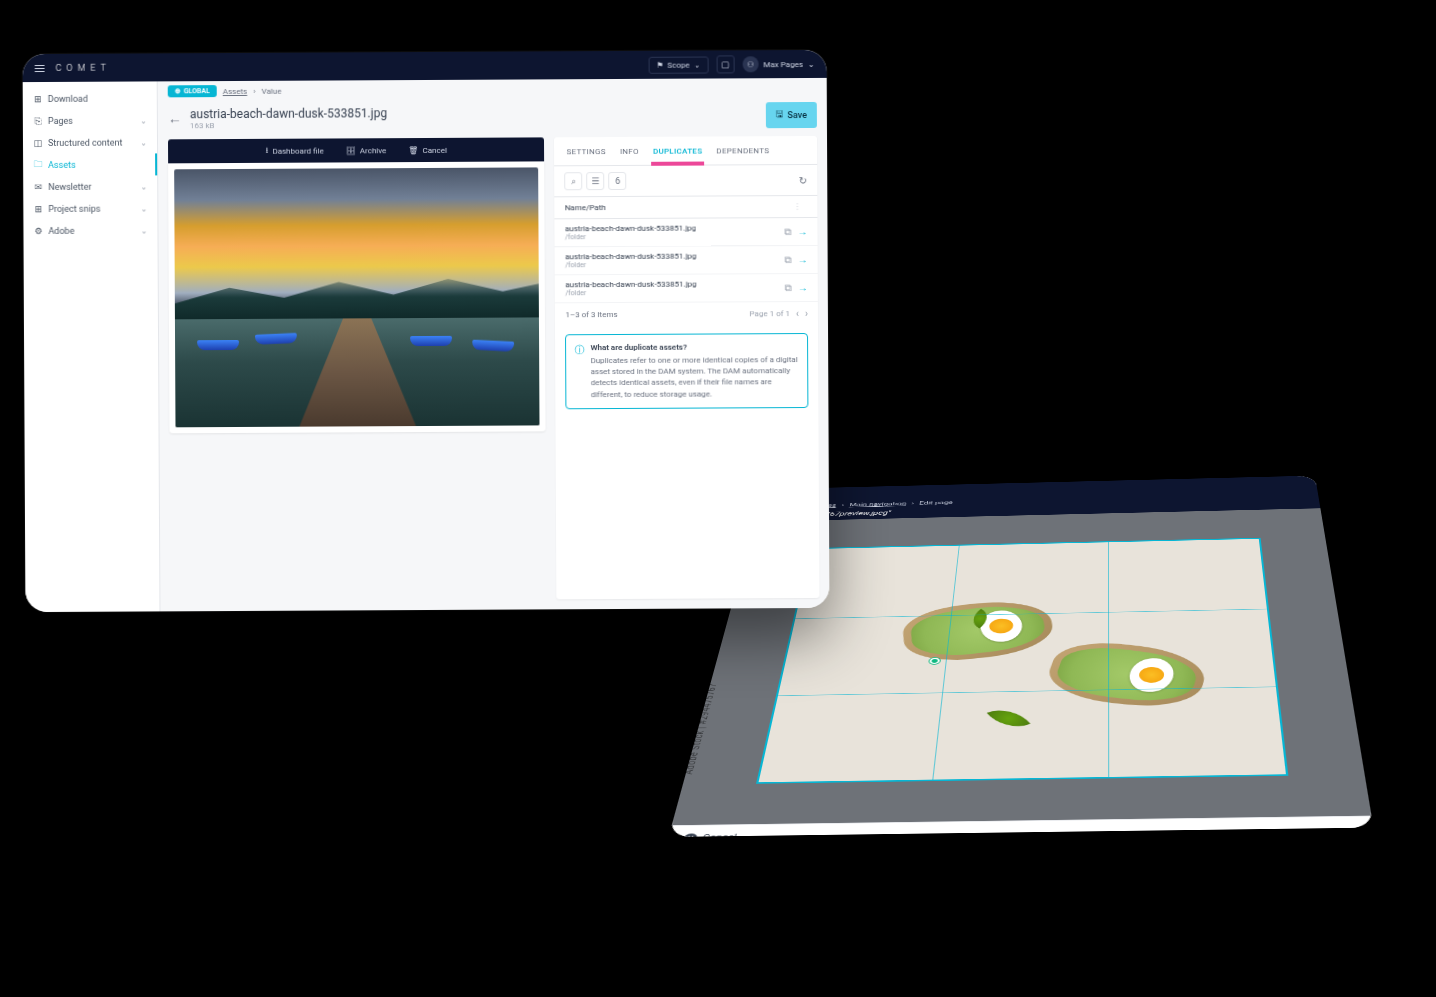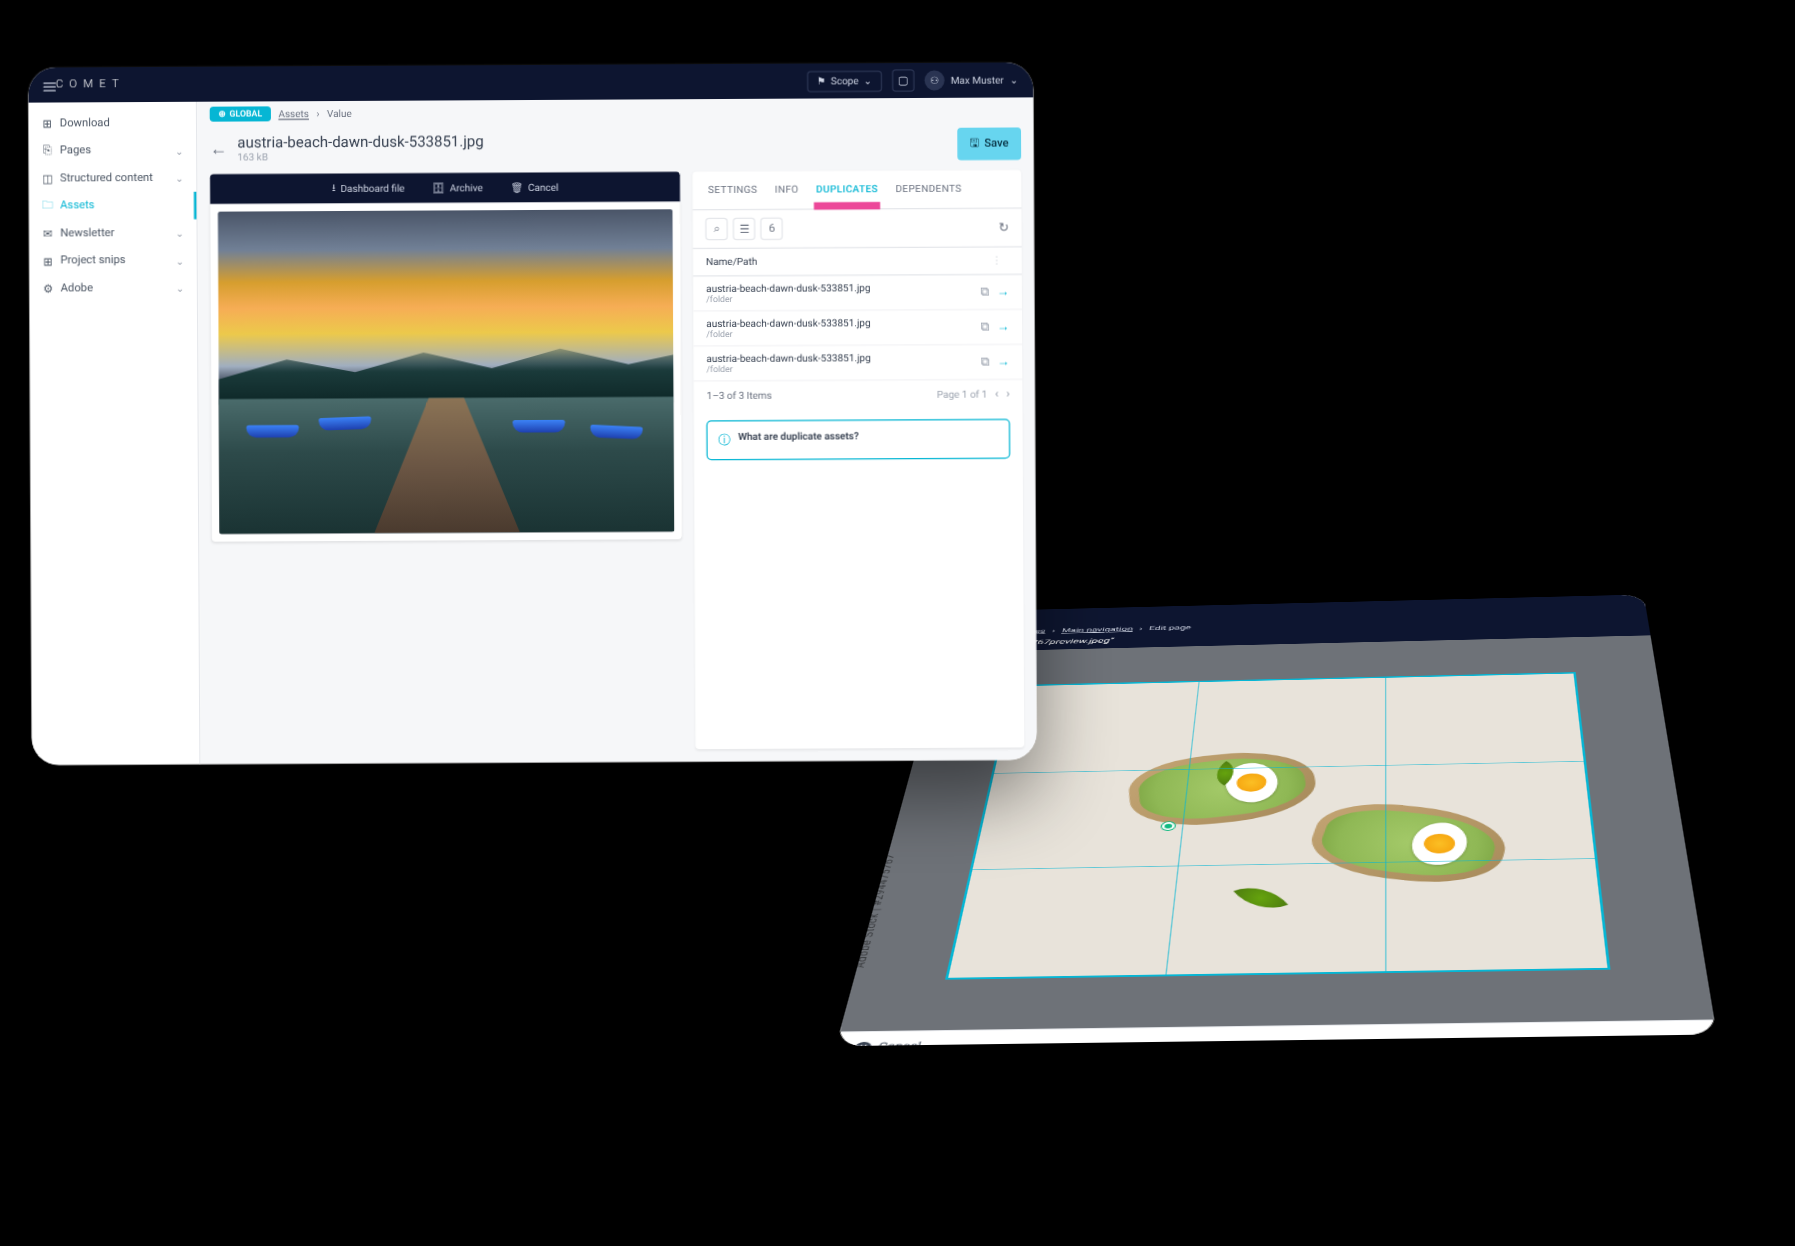--- a/index.html
+++ b/index.html
@@ -2,21 +2,21 @@
 <html><head>
 <meta charset="utf-8">
 <style>
 * { box-sizing: border-box; margin: 0; padding: 0; font-family: -apple-system, BlinkMacSystemFont, "Segoe UI", Roboto, Helvetica, Arial, sans-serif; }
 body { background: #000; width: 1436px; height: 997px; position: relative; overflow: hidden; }
 
 
 .tablet-front { position: absolute; left: 24px; top: 52px; width: 804px; height: 558px; background: #fff; border-radius: 22px; box-shadow: 0 30px 60px rgba(0,0,0,.45), 0 0 0 1px rgba(255,255,255,.05); overflow: hidden; transform: rotate(-0.3deg); z-index: 5; }
 
 .topbar { height: 28px; background: #0d1530; display: flex; align-items: center; padding: 0 12px; color: #cdd3e2; font-size: 9px; justify-content: space-between; }
-.topbar-left { display: flex; align-items: flex-end; gap: 0; }
+.topbar-left { display: flex; align-items: center; gap: 11px; }
 .logo { letter-spacing: 5px; font-size: 9px; color: #fff; font-weight: 300; }
 .hamburger { width: 10px; height: 7px; display: flex; flex-direction: column; justify-content: space-between; }
 .hamburger span { height: 1px; background: #cdd3e2; border-radius: 1px; }
 .topbar-right { display: flex; align-items: center; gap: 8px; }
 .scope-btn { display: flex; align-items: center; gap: 4px; padding: 3px 7px; border: 1px solid #2a3452; border-radius: 3px; font-size: 8px; color: #cdd3e2; cursor: pointer; }
 .icon-btn { width: 18px; height: 18px; display: flex; align-items: center; justify-content: center; border: 1px solid #2a3452; border-radius: 3px; color: #cdd3e2; font-size: 9px; cursor: pointer; }
 .user-chip { display: flex; align-items: center; gap: 5px; font-size: 8px; color: #cdd3e2; cursor: pointer; }
 .avatar { width: 16px; height: 16px; border-radius: 50%; background: #2a3452; display: flex; align-items: center; justify-content: center; font-size: 8px; }
 
 .body { display: flex; height: calc(100% - 28px); }
@@ -54,21 +54,21 @@
 .dock { position: absolute; bottom: 0; left: 34%; width: 32%; height: 42%; background: linear-gradient(180deg, #8b7355 0%, #6b5644 50%, #4a3a2e 100%); clip-path: polygon(38% 0, 62% 0, 100% 100%, 0 100%); }
 .boat { position: absolute; width: 42px; height: 10px; background: linear-gradient(180deg, #3b82f6 0%, #1e40af 100%); border-radius: 2px 2px 8px 8px; }
 .boat.b1 { bottom: 30%; left: 6%; }
 .boat.b2 { bottom: 32%; left: 22%; transform: rotate(-2deg); }
 .boat.b3 { bottom: 31%; right: 24%; }
 .boat.b4 { bottom: 29%; right: 7%; transform: rotate(3deg); }
 
 .panel-col { flex: 1; background: #fff; border-radius: 3px; box-shadow: 0 1px 2px rgba(0,0,0,.06); display: flex; flex-direction: column; min-width: 0; }
 .tabs { display: flex; border-bottom: 1px solid #e5e7eb; padding: 6px 10px 0; gap: 10px; font-size: 8px; color: #6b7280; }
 .tab { padding: 4px 2px 6px; cursor: pointer; letter-spacing: .3px; }
-.tab.active { color: #06b6d4; border-bottom: 6px solid #ec4899; margin-bottom: -1px; font-weight: 500; }
+.tab.active { color: #06b6d4; border-bottom: 4px solid #ec4899; margin-bottom: -1px; font-weight: 500; }
 
 .toolbar { display: flex; align-items: center; justify-content: space-between; padding: 6px 10px; border-bottom: 1px solid #e5e7eb; }
 .tb-left { display: flex; gap: 4px; }
 .tb-btn { width: 18px; height: 18px; border: 1px solid #e5e7eb; border-radius: 3px; display: flex; align-items: center; justify-content: center; font-size: 9px; color: #6b7280; cursor: pointer; }
 .tb-right { font-size: 10px; color: #6b7280; cursor: pointer; }
 
 .thead { display: flex; padding: 6px 10px; border-bottom: 1px solid #e5e7eb; font-size: 8px; color: #374151; }
 .thead .col1 { flex: 1; }
 
 .trow { display: flex; align-items: center; padding: 5px 10px; border-bottom: 1px solid #f3f4f6; font-size: 8px; color: #4b5563; }
@@ -181,21 +181,21 @@
     </div>
     <div class="topbar-right">
       <div class="scope-btn">
         <span>⚑</span>
         <span>Scope</span>
         <span>⌄</span>
       </div>
       <div class="icon-btn">▢</div>
       <div class="user-chip">
         <div class="avatar">⚇</div>
-        <span>Max Muster</span>
+        <span>Max Pages</span>
         <span>⌄</span>
       </div>
     </div>
   </div>
 
   <div class="body">
     <div class="sidebar" id="sidebar">
         <div class="sb-item">
           <span class="lbl">
             <span class="sb-icon">⊞</span>
@@ -356,19 +356,20 @@
             <div class="pager-right">
               <span>Page 1 of 1</span>
               <span class="pager-arrow">‹</span>
               <span class="pager-arrow">›</span>
             </div>
           </div>
           <div class="info-box">
             <div class="info-icon">ⓘ</div>
             <div>
               <div class="info-title">What are duplicate assets?</div>
+              <div class="info-body">Duplicates refer to one or more identical copies of a digital asset stored in the DAM system. The DAM automatically detects identical assets, even if their file names are different, to reduce storage usage.</div>
             </div>
           </div>
         </div>
       </div>
     </div>
   </div>
 </div>
 
 </body></html>

